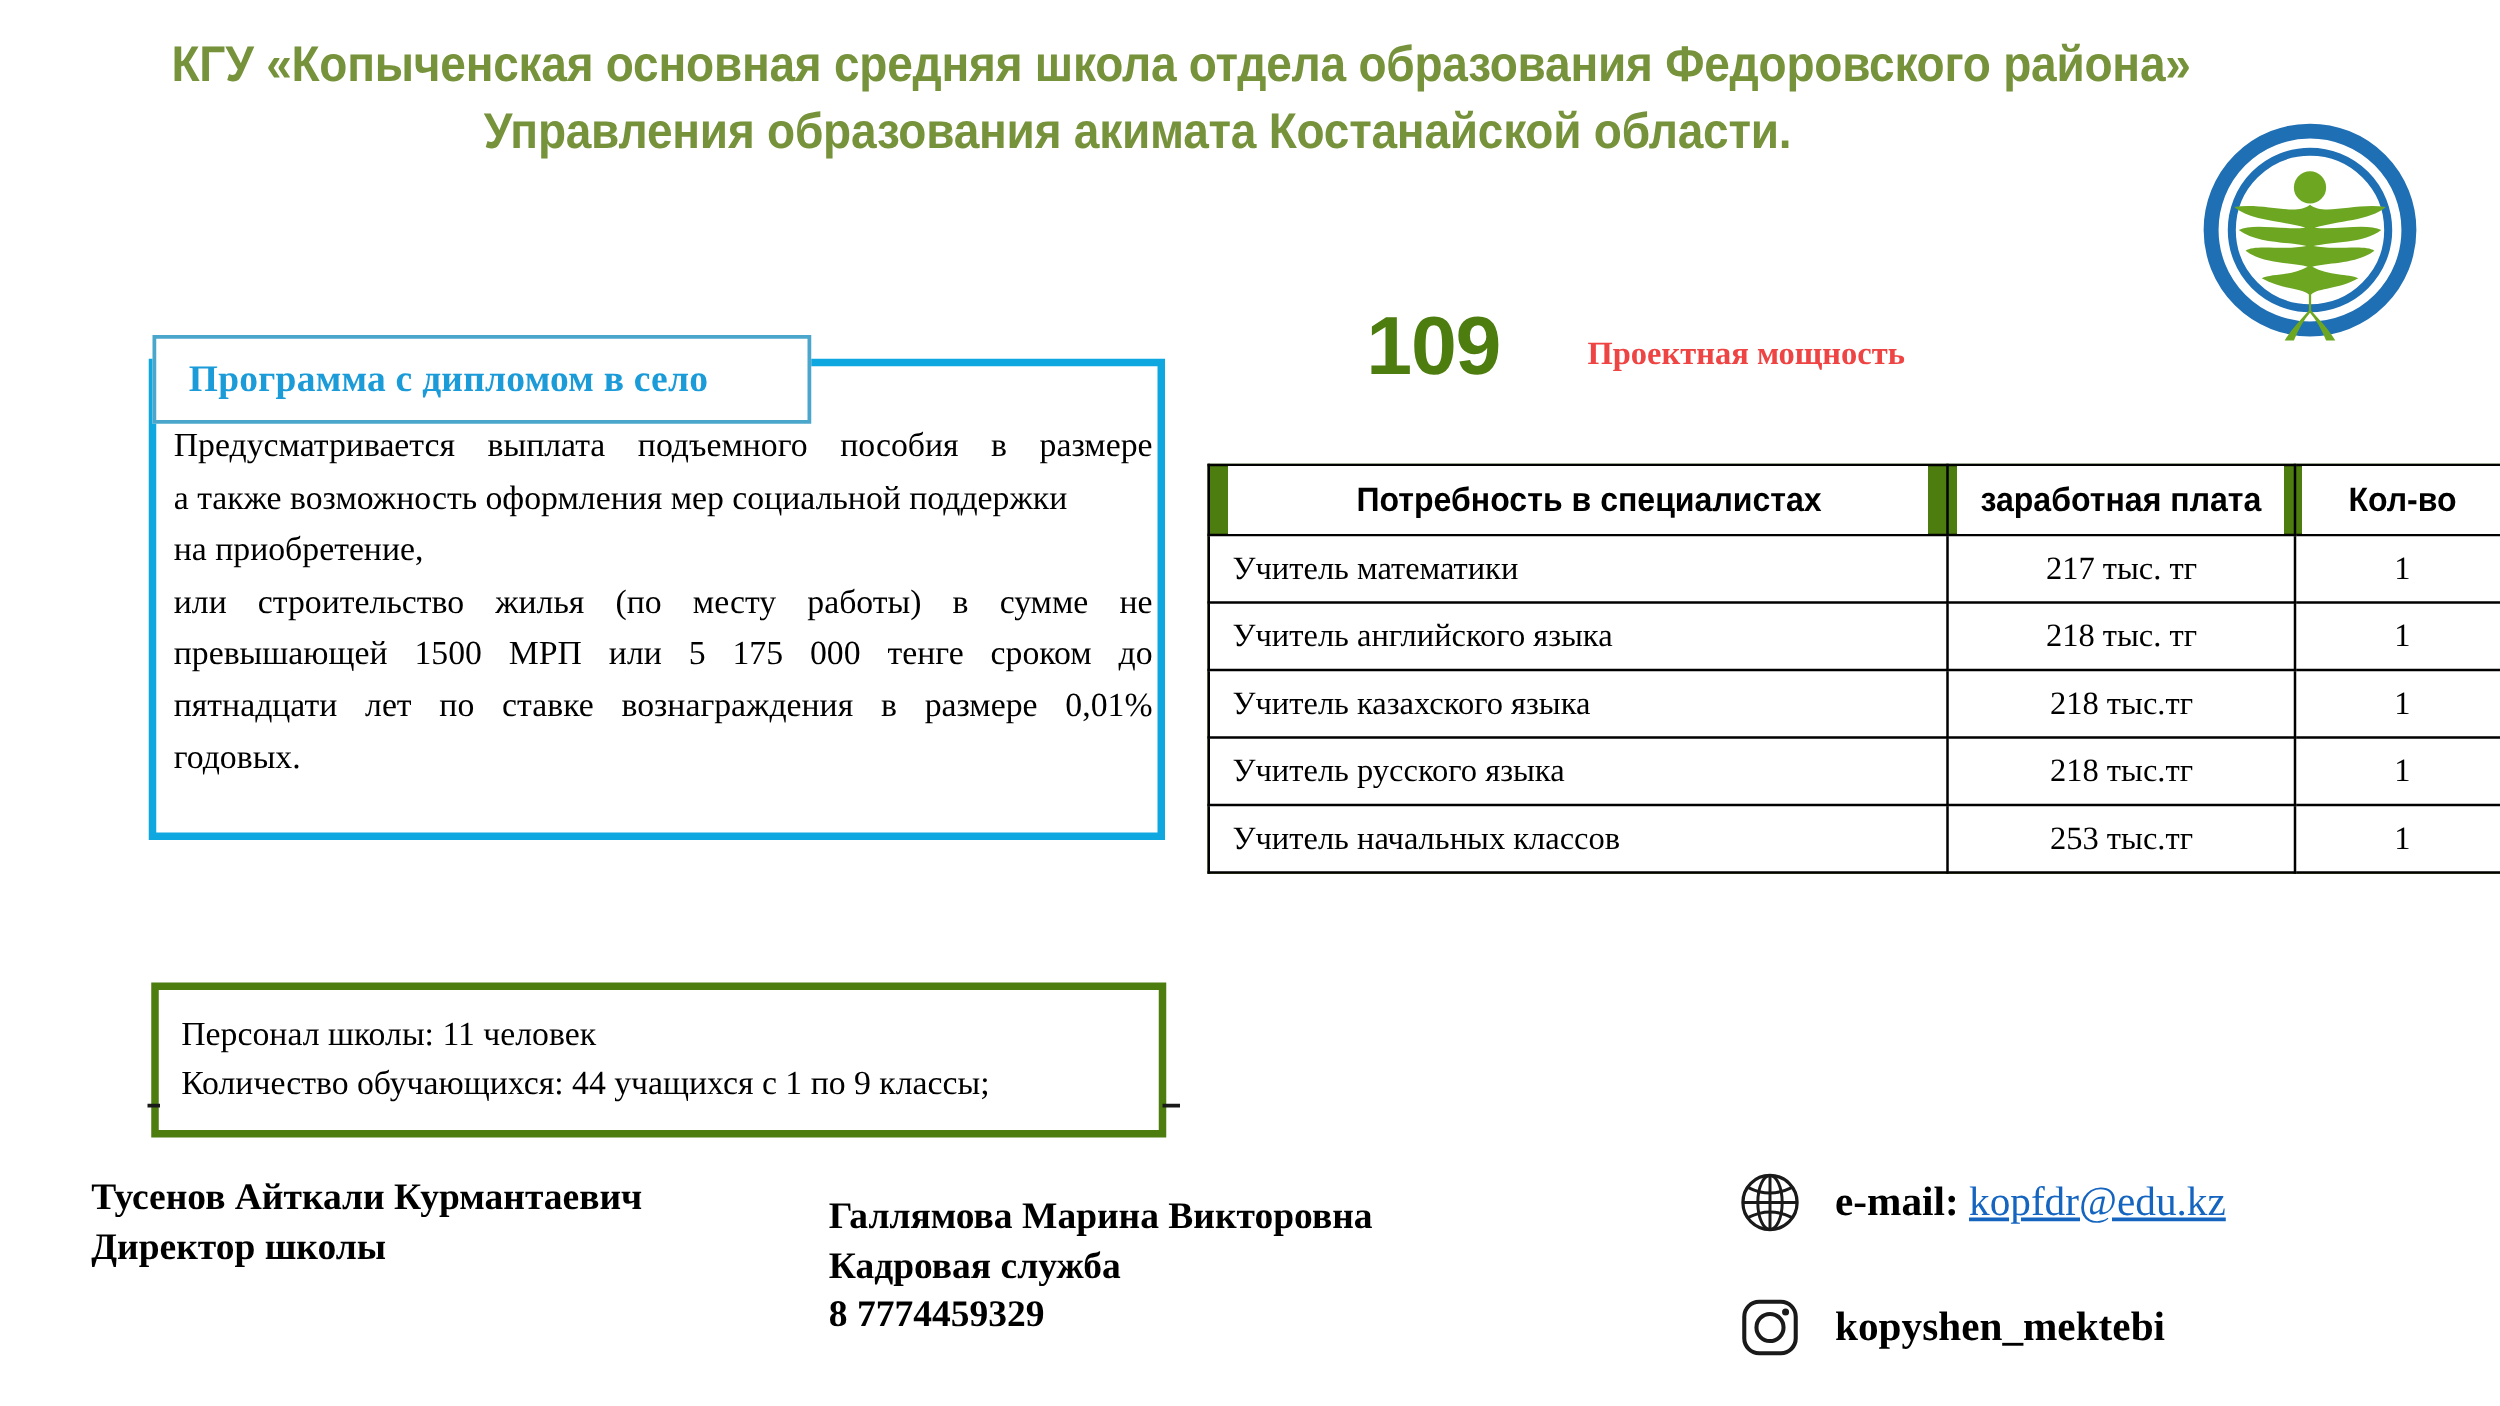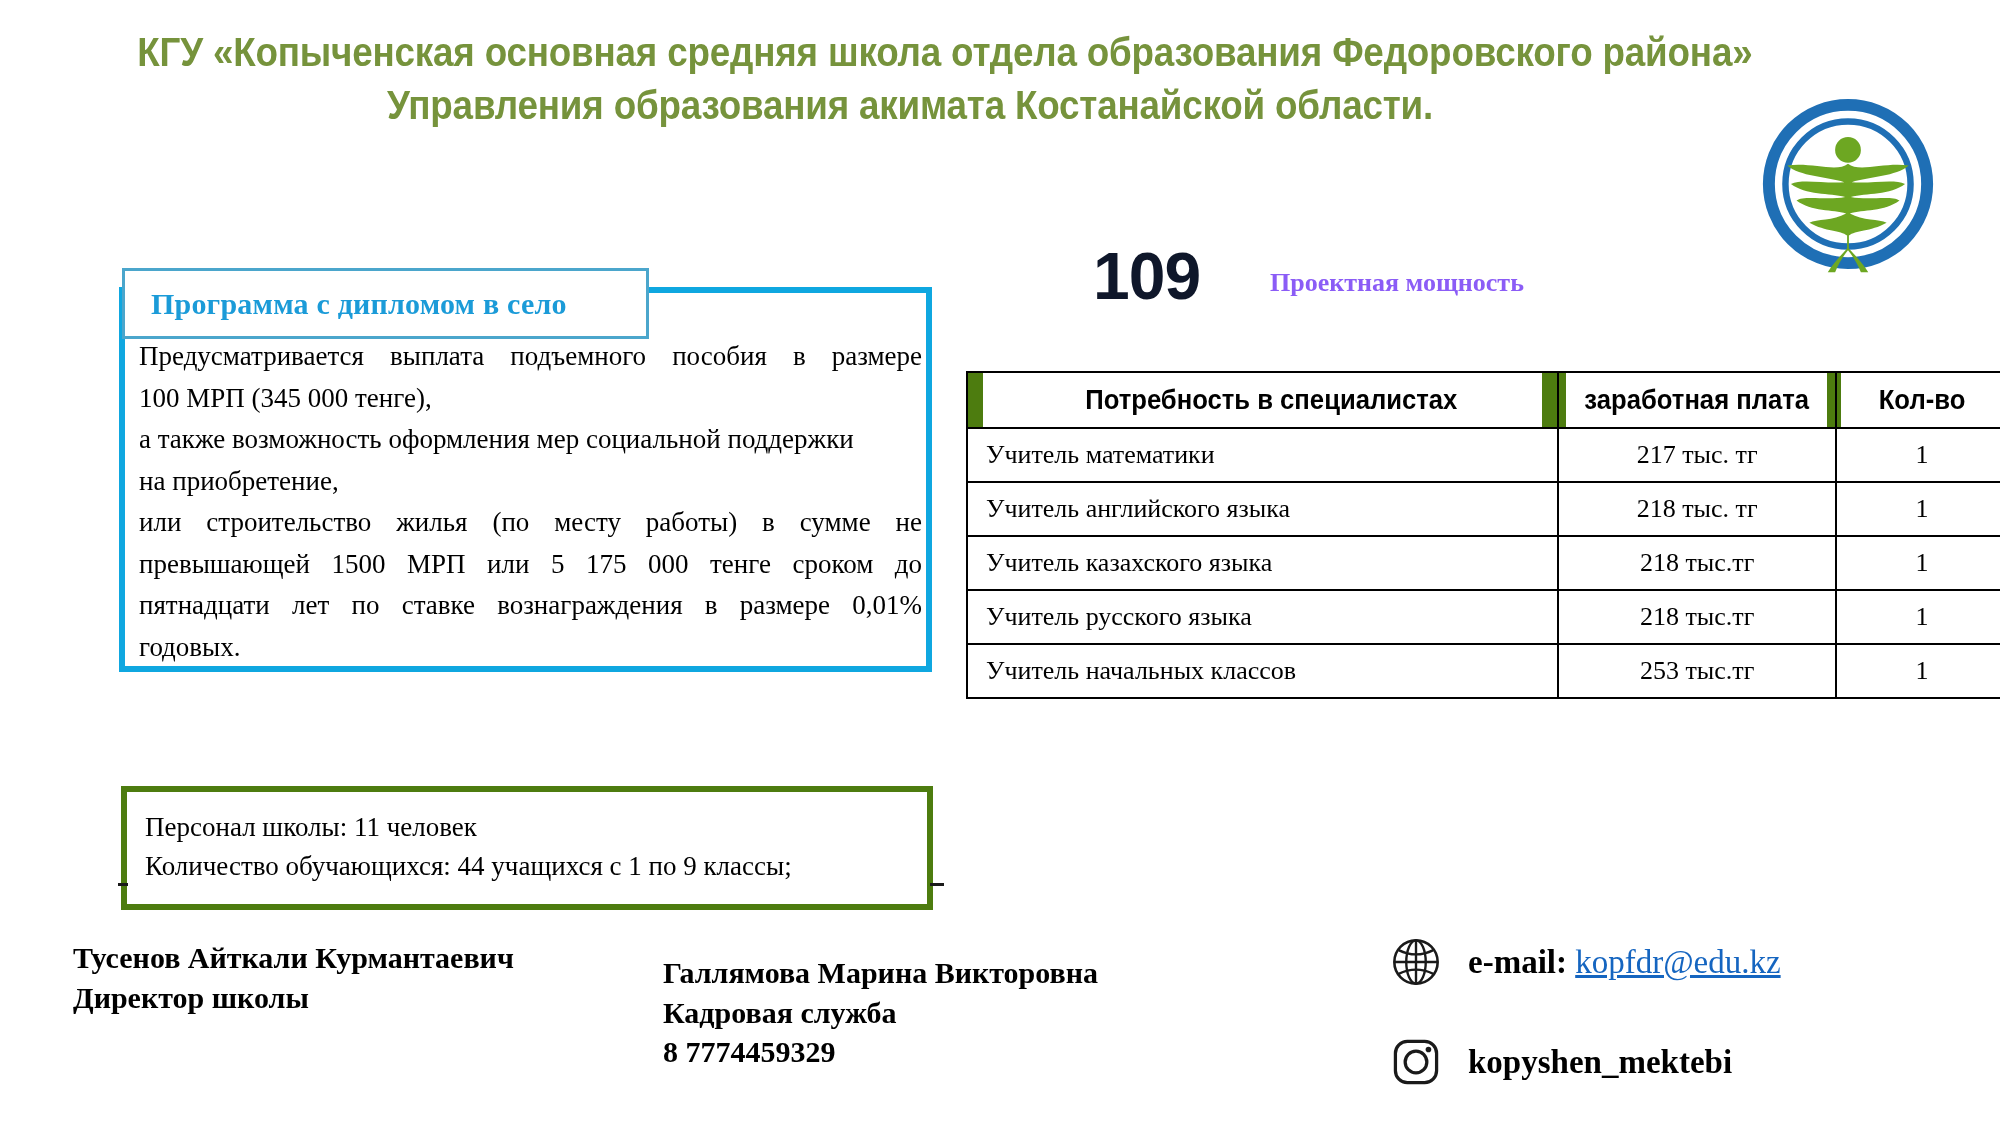--- a/index.html
+++ b/index.html
@@ -92,32 +92,32 @@
   }
   .program-body p { margin: 0; }
   .just { text-align: justify; text-align-last: justify; }
   .plain { text-align: left; }
 
   
   .capacity-number {
     position: absolute;
     left: 1093px;
     top: 243px;
-    color: #0f172a;
+    color: #4d7c0f;
     font-family: "Liberation Sans", "DejaVu Sans", sans-serif;
     font-weight: bold;
     font-size: 66px;
     line-height: 1;
     letter-spacing: -1px;
   }
   .capacity-label {
     position: absolute;
     left: 1270px;
     top: 268px;
-    color: #8b5cf6;
+    color: #ef4444;
     font-family: "Liberation Serif", "DejaVu Serif", serif;
     font-weight: bold;
     font-size: 26px;
     white-space: nowrap;
   }
 
   
   .needs-table {
     position: absolute;
     left: 966px;
@@ -246,21 +246,20 @@
   </div>
 
   <div class="program-box"></div>
 
   <div class="program-header">
     <span>Программа с дипломом в село</span>
   </div>
 
   <div class="program-body">
     <p class="just">Предусматривается выплата подъемного пособия в размере</p>
-    <p class="plain">100 МРП (345  000 тенге),</p>
     <p class="plain">а также возможность оформления мер социальной поддержки</p>
     <p class="plain">на приобретение,</p>
     <p class="just">или строительство жилья (по месту работы) в сумме не</p>
     <p class="just">превышающей 1500 МРП или 5 175 000 тенге сроком до</p>
     <p class="just">пятнадцати лет по ставке вознаграждения в размере 0,01%</p>
     <p class="plain">годовых.</p>
   </div>
 
   <div class="capacity-number">109</div>
   <div class="capacity-label">Проектная мощность</div>

